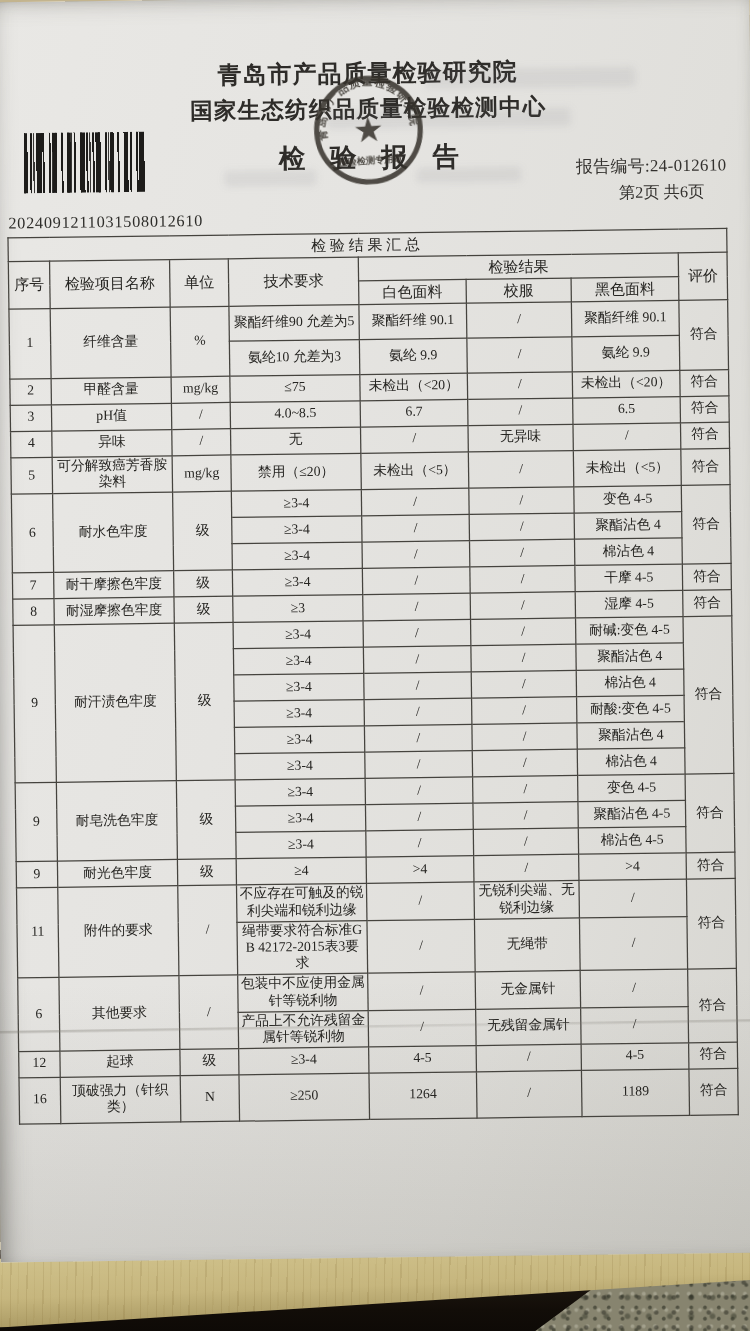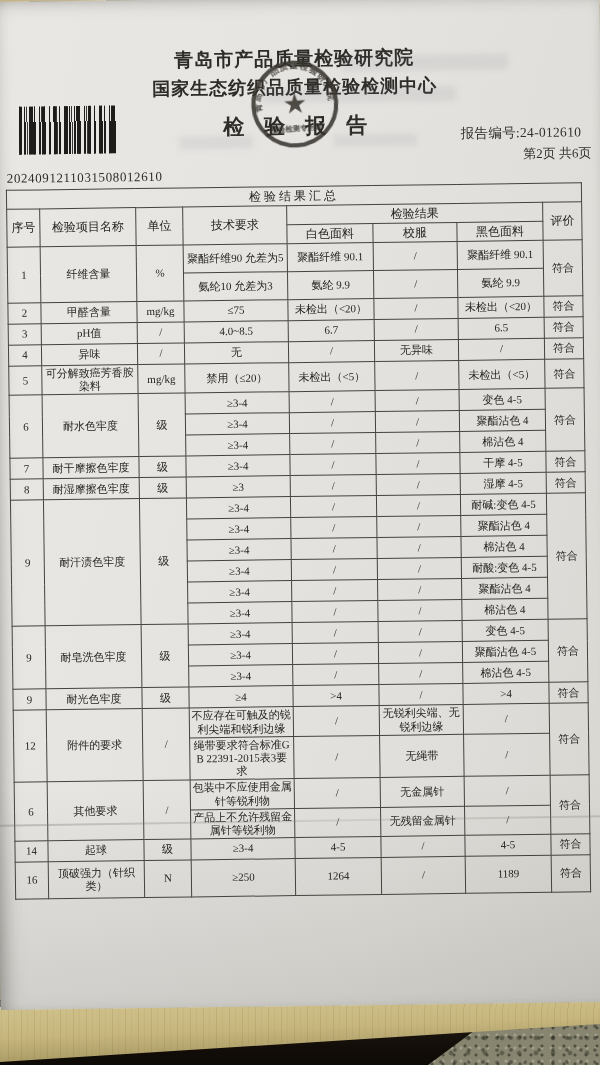--- a/index.html
+++ b/index.html
@@ -57,21 +57,21 @@
   }
   .smudge{position:absolute;background:rgba(108,110,118,.11);filter:blur(3px);border-radius:3px;z-index:1;}
   
   .org-line1{position:absolute;top:48px;left:0;right:0;text-align:center;
     font-size:19px;font-weight:bold;letter-spacing:1px;color:#2e2c29;}
   .org-line2{position:absolute;top:77px;left:0;right:0;text-align:center;
     font-size:18px;font-weight:bold;letter-spacing:1px;color:#2e2c29;}
   .doc-title{position:absolute;top:114px;left:0;right:0;text-align:center;
     font-size:21px;font-weight:bold;letter-spacing:20px;text-indent:20px;color:#2e2c29;}
   .report-no{position:absolute;top:129px;right:20px;font-size:13.5px;color:#33312e;letter-spacing:.3px;}
-  .page-info{position:absolute;top:150px;right:10px;font-size:13px;color:#33312e;}
+  .page-info{position:absolute;top:150px;right:38px;font-size:13px;color:#33312e;}
   
   .stamp{position:absolute;left:260px;top:60px;width:92px;height:92px;z-index:8;
     opacity:.86;filter:blur(.35px);transform:rotate(-3deg);}
   
   .barcode{
     position:absolute;left:30px;top:105px;width:97px;height:48px;z-index:2;
     background-image:
       repeating-linear-gradient(90deg,#1d1c1a 0 1.5px,transparent 1.5px 5px),
       repeating-linear-gradient(90deg,#1d1c1a 0 3px,transparent 3px 11.5px),
       repeating-linear-gradient(90deg,rgba(25,24,22,.85) 0 1px,transparent 1px 7.5px);
@@ -326,31 +326,31 @@
             <td>9</td>
             <td>耐光色牢度</td>
             <td>级</td>
             <td>≥4</td>
             <td>&gt;4</td>
             <td>/</td>
             <td>&gt;4</td>
             <td>符合</td>
           </tr>
           <tr>
-            <td rowspan="2">12</td>
+            <td rowspan="2">11</td>
             <td rowspan="2">附件的要求</td>
             <td rowspan="2">/</td>
             <td>不应存在可触及的锐利尖端和锐利边缘</td>
             <td>/</td>
             <td>无锐利尖端、无锐利边缘</td>
             <td>/</td>
             <td rowspan="2">符合</td>
           </tr>
           <tr>
-            <td>绳带要求符合标准GB 22391-2015表3要求</td>
+            <td>绳带要求符合标准GB 42172-2015表3要求</td>
             <td>/</td>
             <td>无绳带</td>
             <td>/</td>
           </tr>
           <tr>
             <td rowspan="2">6</td>
             <td rowspan="2">其他要求</td>
             <td rowspan="2">/</td>
             <td>包装中不应使用金属针等锐利物</td>
             <td>/</td>
@@ -358,21 +358,21 @@
             <td>/</td>
             <td rowspan="2">符合</td>
           </tr>
           <tr>
             <td>产品上不允许残留金属针等锐利物</td>
             <td>/</td>
             <td>无残留金属针</td>
             <td>/</td>
           </tr>
           <tr>
-            <td>14</td>
+            <td>12</td>
             <td>起球</td>
             <td>级</td>
             <td>≥3-4</td>
             <td>4-5</td>
             <td>/</td>
             <td>4-5</td>
             <td>符合</td>
           </tr>
           <tr class="h34">
             <td>16</td>

